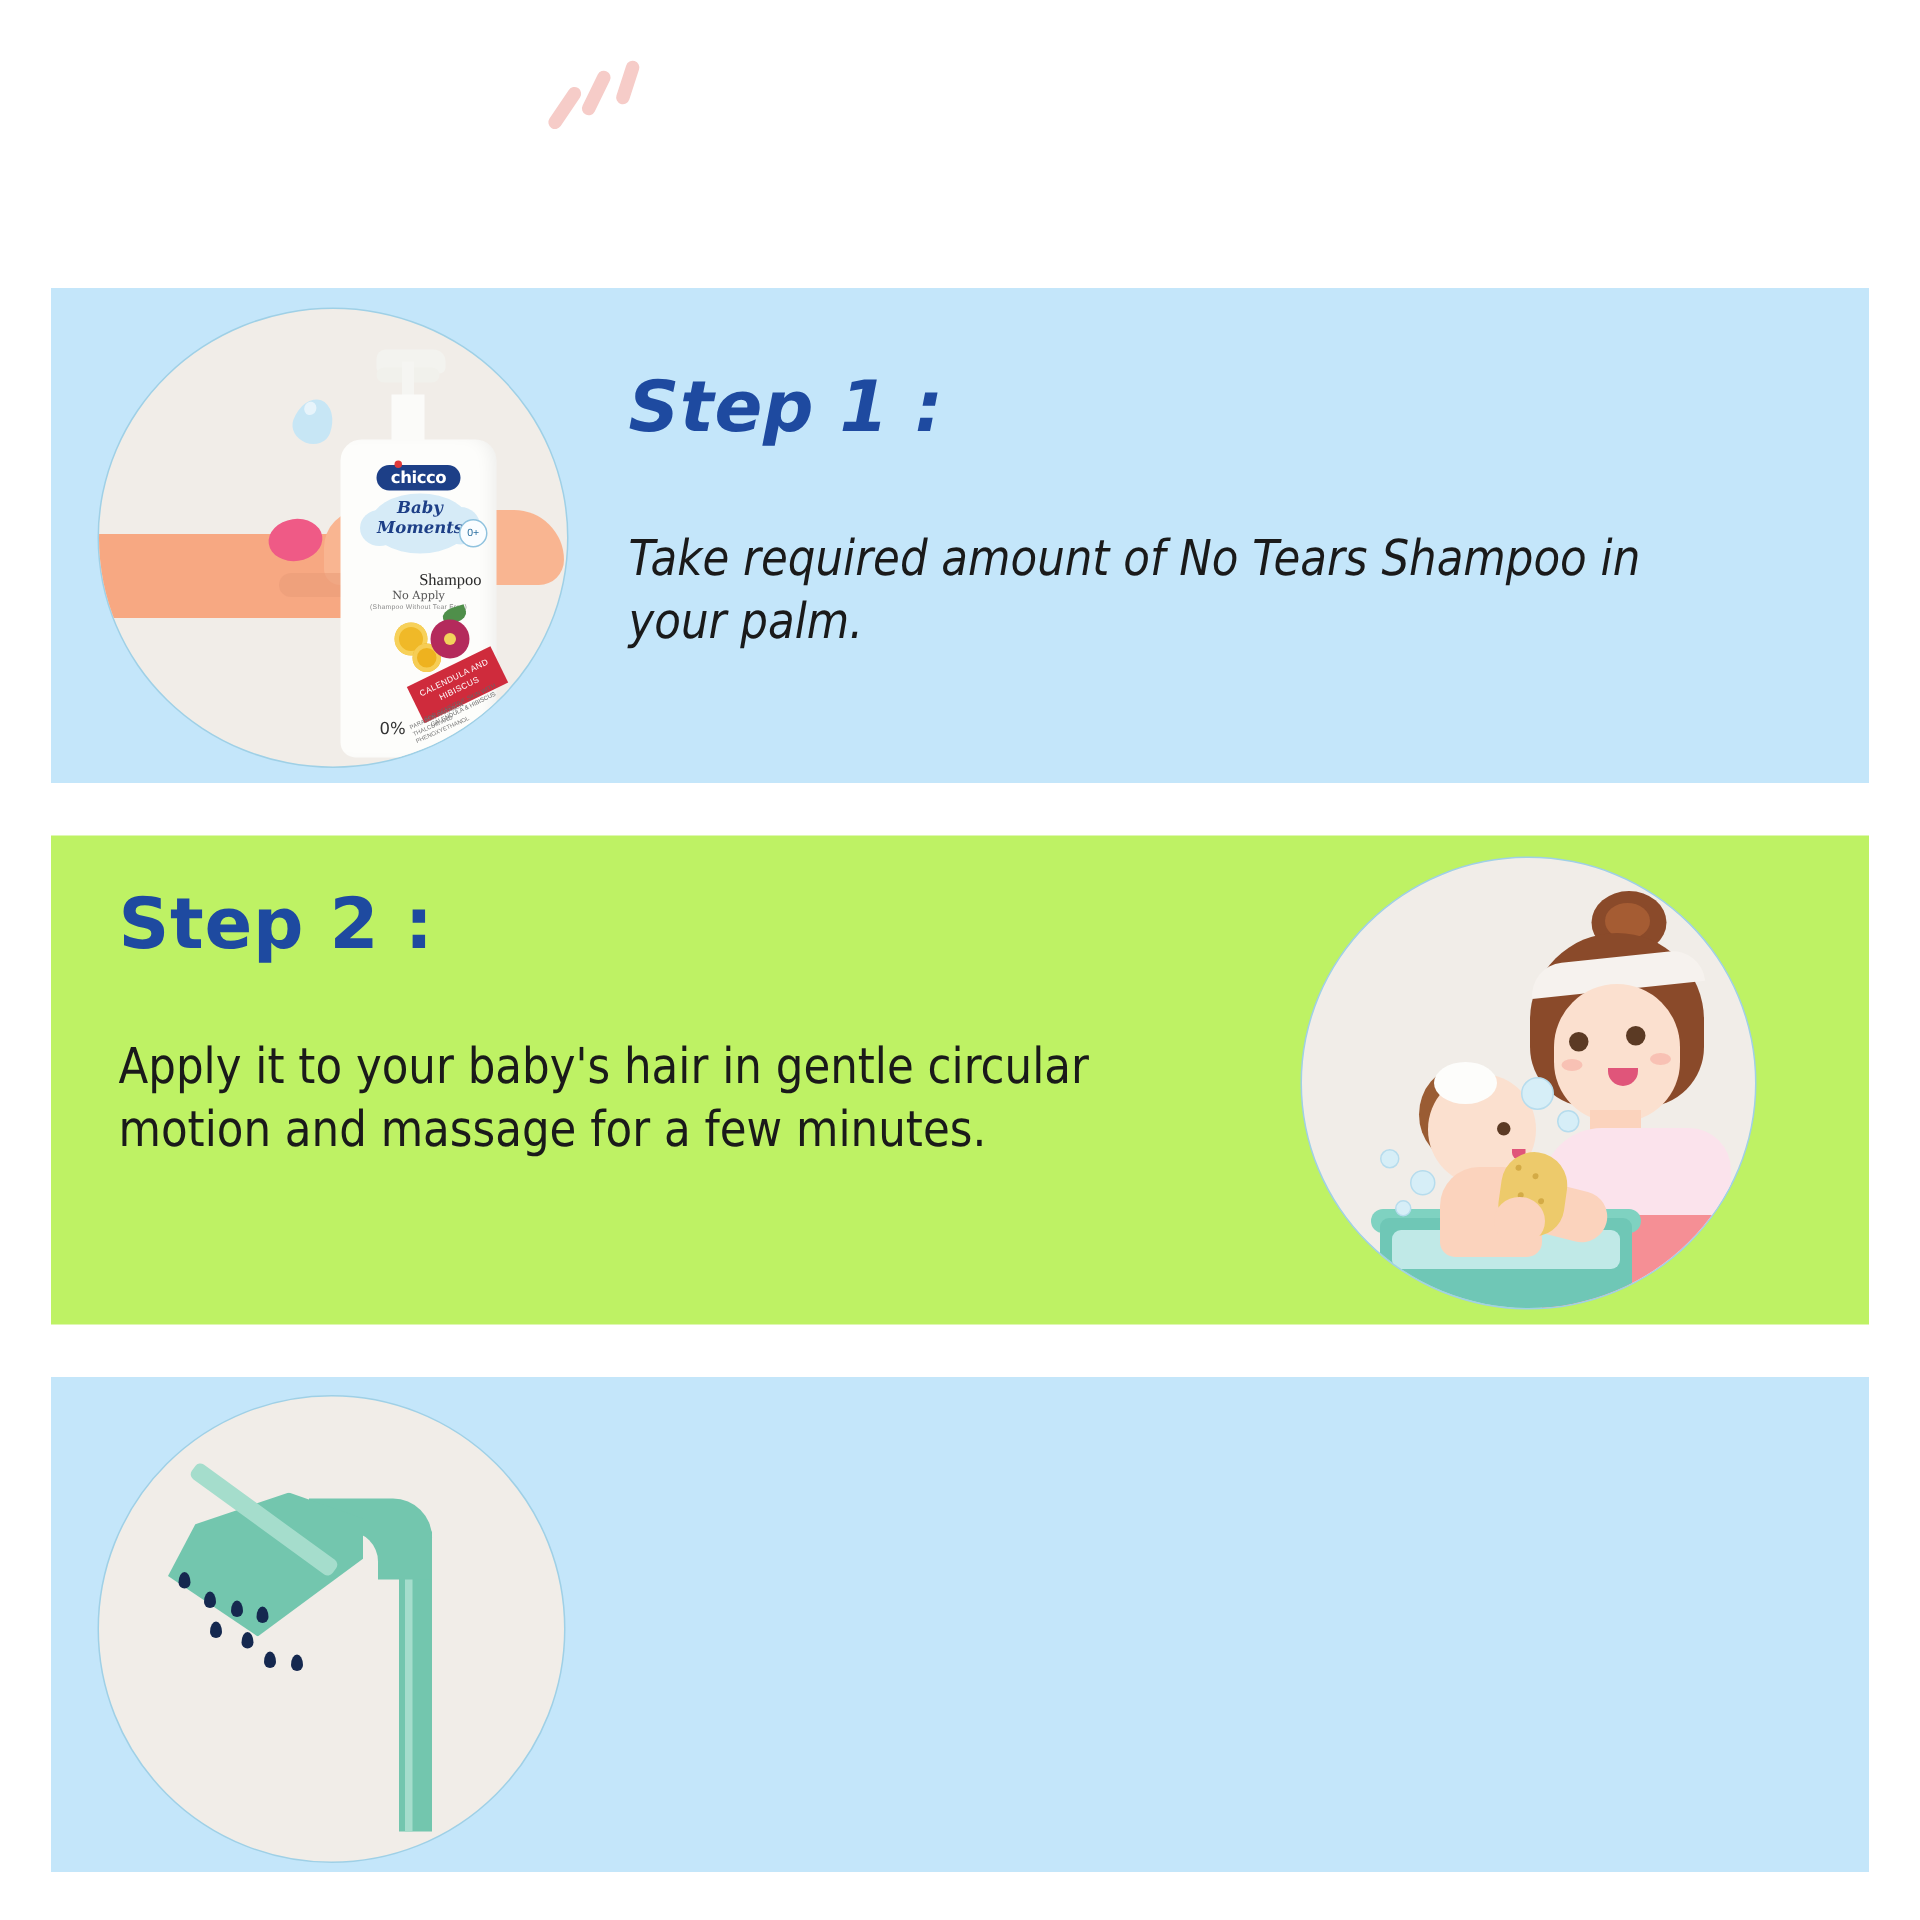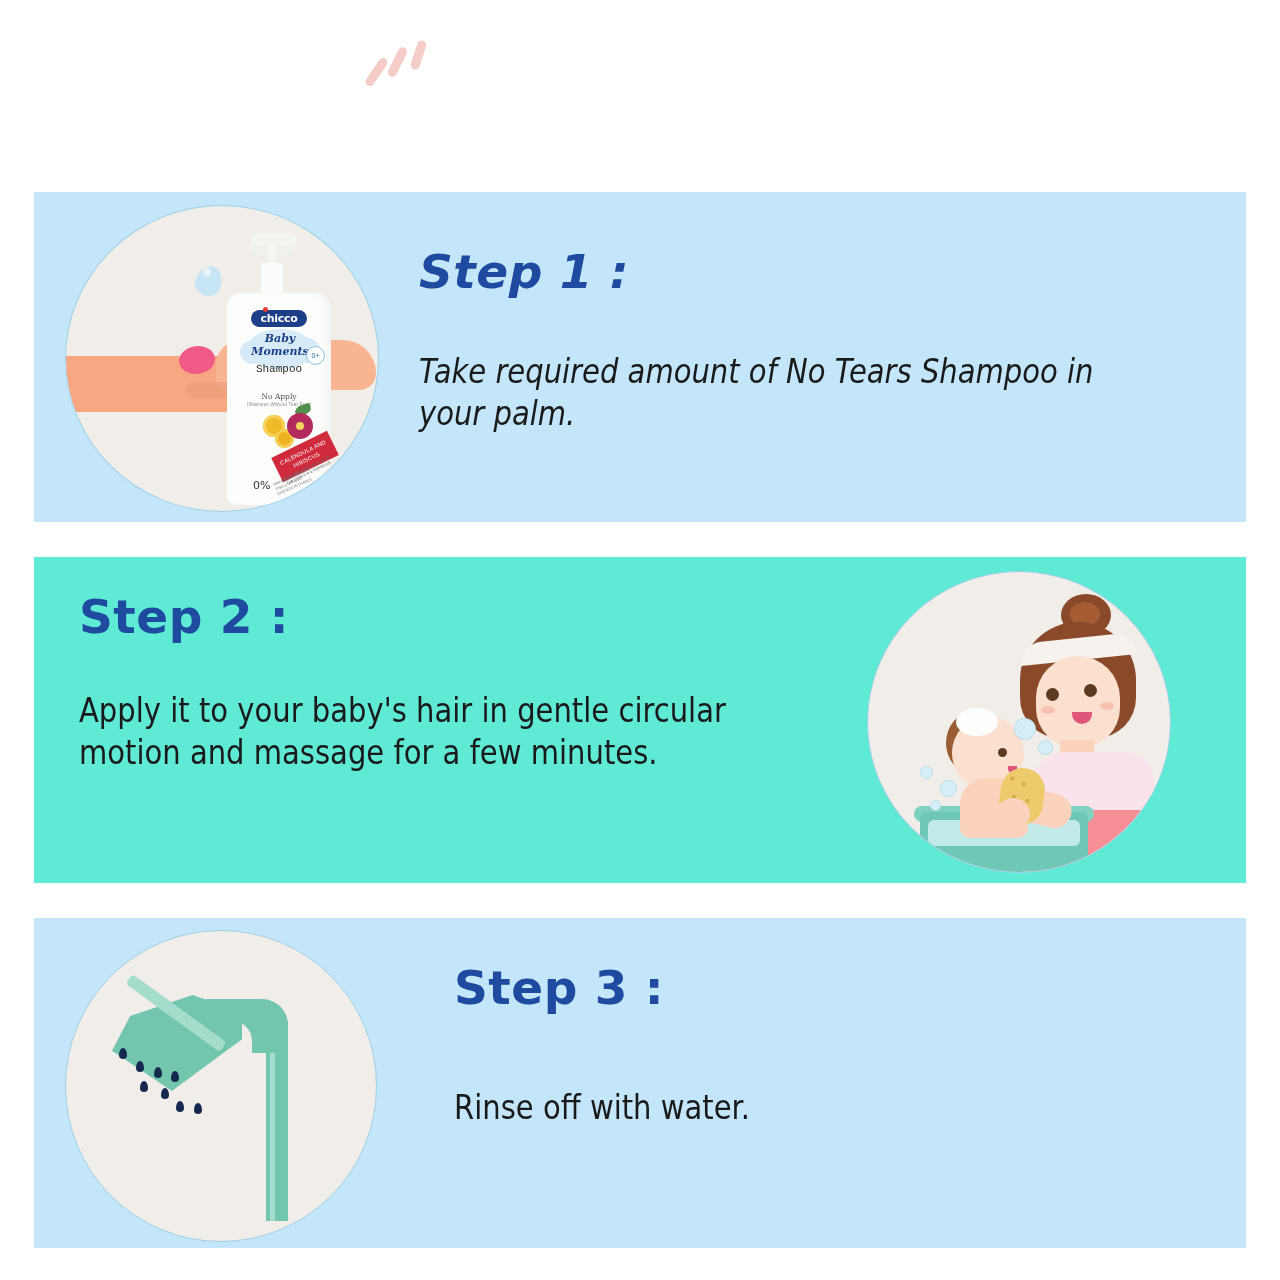--- a/index.html
+++ b/index.html
@@ -33,21 +33,21 @@
   .spark.s2{left:393px;top:46px;width:9px;height:32px;transform:rotate(26deg);}
   .spark.s3{left:414px;top:40px;width:9px;height:30px;transform:rotate(18deg);}
 
   
   .panel{
     position:absolute;
     left:34px;width:1212px;
     overflow:hidden;
   }
   #panel-1{top:192px;height:330px;background:#c4e6fa;}
-  #panel-2{top:557px;height:326px;background:#5eead4;}
+  #panel-2{top:557px;height:326px;background:#bef264;}
   #panel-3{top:918px;height:330px;background:#c4e6fa;}
 
   .step-head{
     font-family:"DejaVu Sans", sans-serif;
     font-weight:bold;
     font-size:47px;
     color:#1e4aa0;
     letter-spacing:0.5px;
     white-space:nowrap;
   }
@@ -157,22 +157,22 @@
     font-family:"DejaVu Serif", serif;font-style:italic;font-weight:bold;
     font-size:11px;line-height:13px;color:#1d3f87;
   }
   .badge0{
     position:absolute;left:79px;top:113px;width:17px;height:17px;
     border:1px solid #8fc2de;border-radius:50%;
     font-size:7px;line-height:17px;text-align:center;color:#2a6fa0;
     background:#fafdff;
   }
   .shampoo-t{
-    position:absolute;left:10px;top:130px;width:84px;text-align:center;
-    font-family:Liberation Mono, monospace;font-size:11px;color:#2a2a2a;
+    position:absolute;left:10px;top:148px;width:84px;text-align:right;
+    font-family:Liberation Serif, serif;font-size:11px;color:#2a2a2a;
   }
   .notears-t{
     position:absolute;left:10px;top:159px;width:84px;text-align:center;
     font-family:"DejaVu Serif", serif;font-size:7.5px;color:#555;
   }
   .sub-t{
     position:absolute;left:10px;top:169px;width:84px;text-align:center;
     font-size:4.5px;color:#8a8a8a;letter-spacing:.2px;
   }
   .flower{position:absolute;border-radius:50%;}
@@ -406,17 +406,13 @@
     <span class="drop d2"></span>
     <span class="drop d3"></span>
     <span class="drop d4"></span>
     <span class="drop d5"></span>
     <span class="drop d6"></span>
     <span class="drop d7"></span>
     <span class="drop d8"></span>
     <span class="drop d9"></span>
   </div>
 
-  <div id="step3-text">
-    <div class="step-head">Step 3 :</div>
-    <div class="step-body">Rinse off with water.</div>
-  </div>
 </section>
 
 </body></html>

